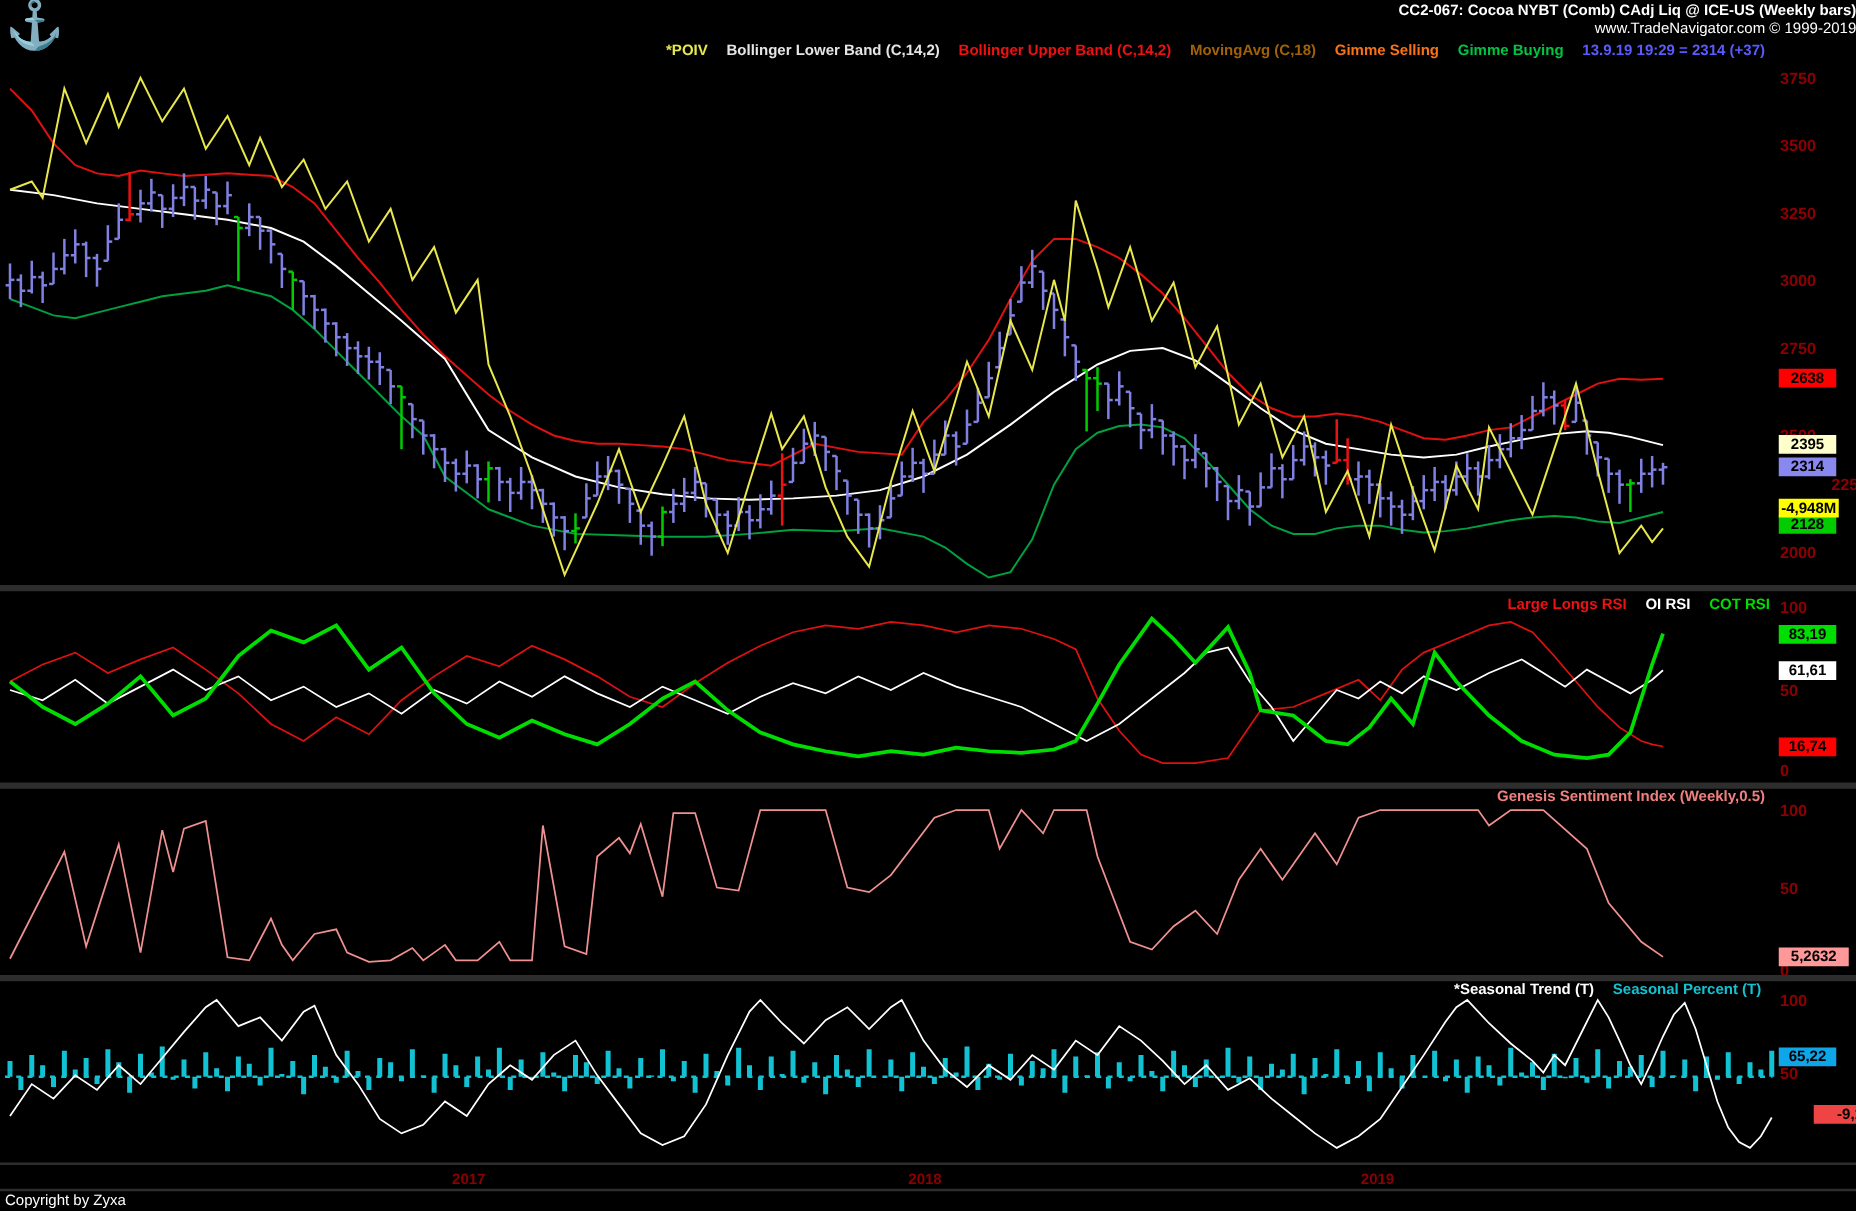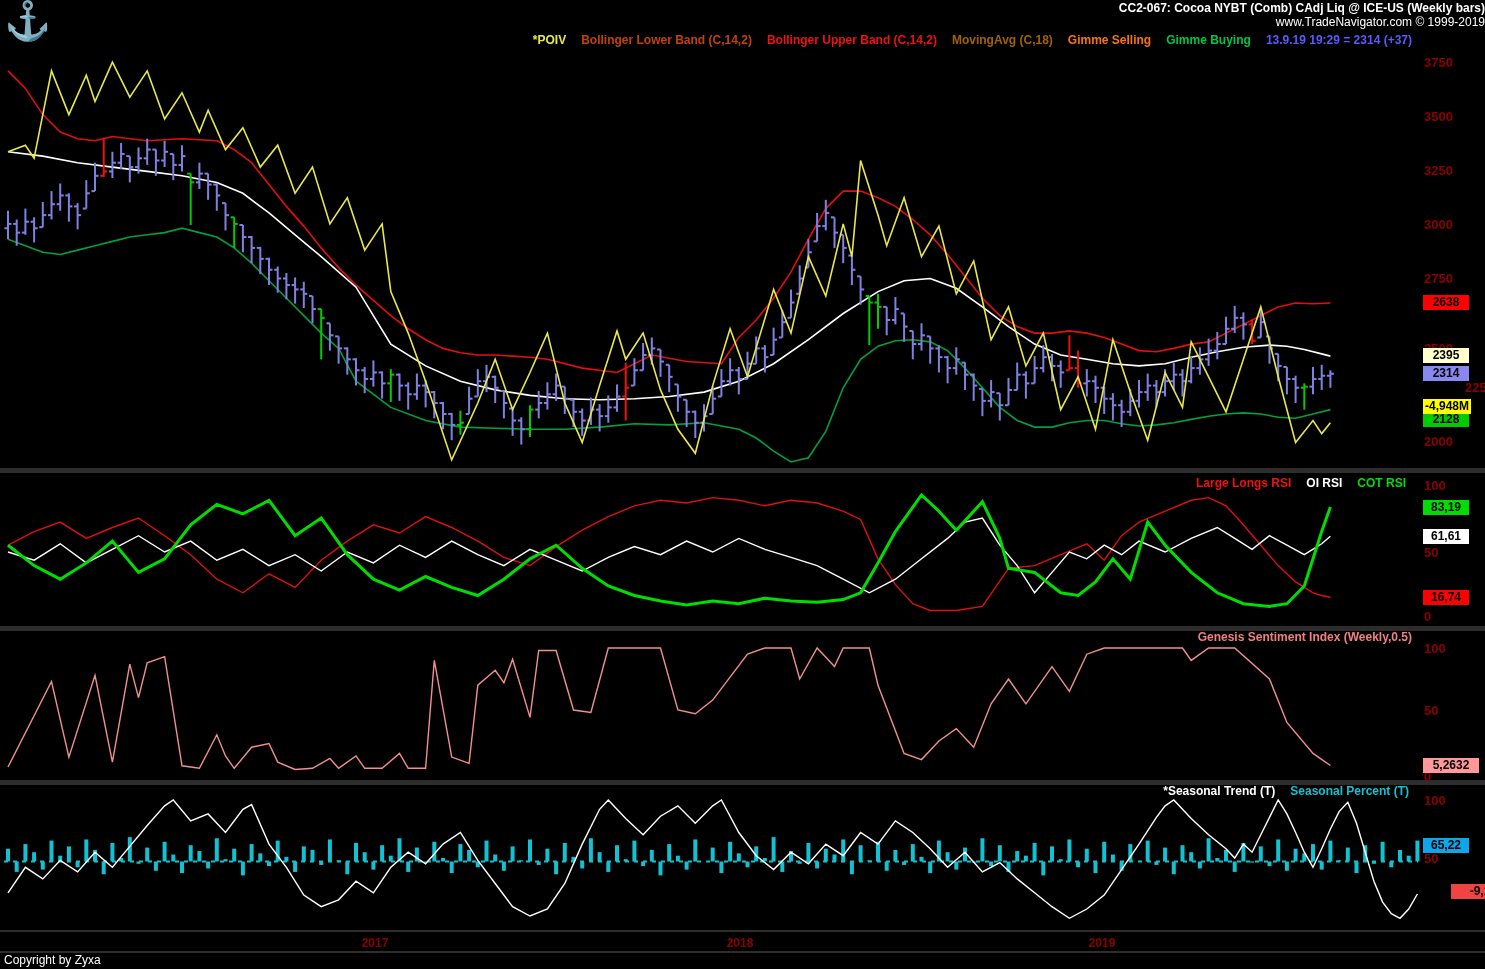--- a/index.html
+++ b/index.html
@@ -660,30 +660,30 @@
       <polyline points="8.0,892.8 25.4,867.3 42.8,878.9 60.2,860.3 77.6,871.9 95.0,852.2 112.4,867.3 129.8,846.4 147.2,825.5 164.6,805.8 173.3,800.0 190.7,820.9 208.1,813.9 225.5,832.5 242.9,809.3 251.6,804.6 269.0,844.1 286.4,867.3 303.8,895.1 321.2,906.7 338.6,899.8 356.0,881.2 373.4,892.8 390.8,867.3 408.2,852.2 425.6,863.8 443.0,844.1 460.4,832.5 477.8,860.3 495.2,883.5 512.6,906.7 530.0,916.0 547.4,909.0 564.8,883.5 582.2,844.1 599.6,809.3 608.3,800.0 625.7,818.6 643.1,834.8 660.5,816.2 677.9,805.8 695.3,823.2 712.7,805.8 721.4,800.0 738.8,832.5 756.2,855.7 773.6,869.6 791.0,852.2 808.4,863.8 825.8,844.1 843.2,855.7 860.6,832.5 878.0,844.1 895.4,820.9 912.8,832.5 930.2,848.7 947.6,867.3 965.0,852.2 982.4,871.9 999.8,862.6 1017.2,878.9 1034.6,892.8 1052.0,906.7 1069.4,918.3 1086.8,909.0 1104.2,895.1 1121.6,869.6 1139.0,844.1 1156.4,817.4 1165.1,805.8 1173.8,800.0 1191.2,818.6 1208.6,834.8 1226.0,848.7 1234.7,858.0 1243.4,844.1 1252.1,852.2 1260.8,834.8 1269.5,817.4 1278.2,800.0 1286.9,813.9 1295.6,832.5 1304.3,852.2 1313.0,867.3 1321.7,848.7 1330.4,829.0 1339.1,811.6 1347.8,802.3 1356.5,823.2 1365.2,852.2 1373.9,881.2 1382.6,902.1 1391.3,913.7 1400.0,918.3 1408.7,909.0 1417.4,894.0" fill="none" stroke="#ffffff" stroke-width="1.4"></polyline>
     </svg>
 
   <div class="logo">⚓</div>
 
   <div class="hdr b" style="top:1px;">CC2-067:  Cocoa NYBT (Comb) CAdj Liq @ ICE-US  (Weekly bars)</div>
   <div class="hdr" style="top:15px;">www.TradeNavigator.com © 1999-2019</div>
 
   <div class="legend" style="top:33px;right:73px;">
     <span style="color:#e8e84c">*POIV</span>
-    <span style="color:#c2410c">Bollinger Lower Band (C,14,2)</span>
+    <span style="color:#e5e5e5">Bollinger Lower Band (C,14,2)</span>
     <span style="color:#ee1111">Bollinger Upper Band (C,14,2)</span>
     <span style="color:#a16207">MovingAvg (C,18)</span>
     <span style="color:#f97316">Gimme Selling</span>
     <span style="color:#00c444">Gimme Buying</span>
     <span style="color:#5a5aff">13.9.19 19:29 = 2314 (+37)</span>
   </div>
 
   <div class="divider" style="top:468px;height:5px;"></div>
-  <div class="legend" style="top:476px;right:79px;">
+  <div class="legend" style="top:476px;right:69px;">
     <span style="color:#ee1111">Large Longs RSI</span>
     <span style="color:#ffffff">OI RSI</span>
     <span style="color:#00dd00">COT RSI</span>
   </div>
 
   <div class="divider" style="top:626px;height:5px;"></div>
   <div class="legend" style="top:630px;right:73px;">
     <span style="color:#f08080">Genesis Sentiment Index (Weekly,0.5)</span>
   </div>
 

